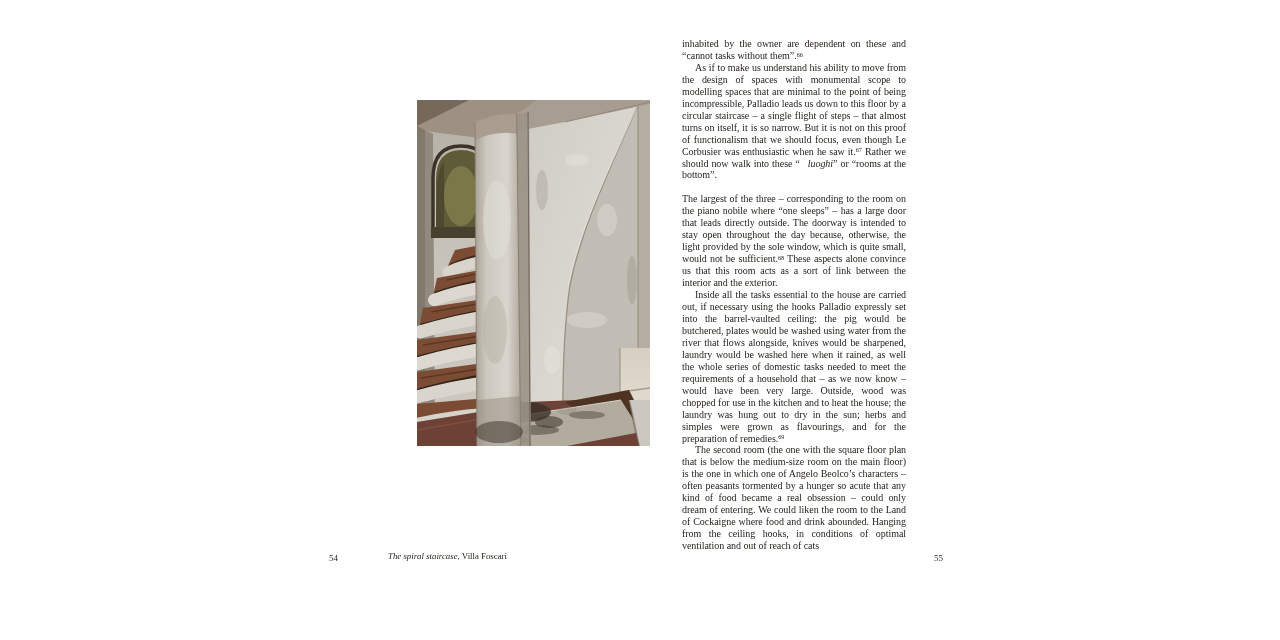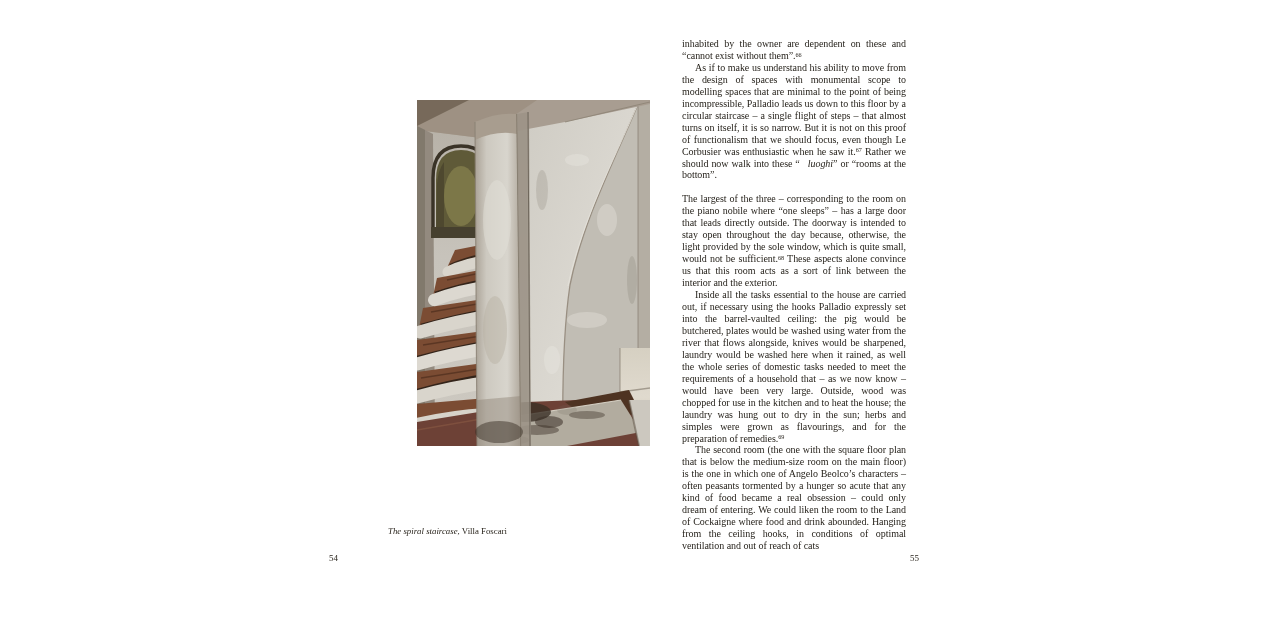--- a/index.html
+++ b/index.html
@@ -9,22 +9,22 @@
   }
   .spread{position:absolute;inset:0;}
 
   
   .photo{position:absolute;left:377px;top:84px;width:233px;height:346px;}
   .photo svg{display:block;width:233px;height:346px;}
 
   
   .folio{position:absolute;top:553px;font-size:9px;line-height:11px;color:#2a251d;}
   .folio-left{left:329px;}
-  .folio-right{left:910px;}
-  .caption{position:absolute;left:388px;top:526px;font-size:8.8px;line-height:11px;color:#2a251d;white-space:nowrap;}
+  .folio-right{left:934px;}
+  .caption{position:absolute;left:388px;top:551px;font-size:8.8px;line-height:11px;color:#2a251d;white-space:nowrap;}
   .caption .it{font-style:italic;}
 
   
   .text-column{
     position:absolute;left:682px;top:38px;width:224px;
     font-size:10px;line-height:11.95px;text-align:justify;
     letter-spacing:-0.05px;color:#211d16;
     -webkit-hyphens:auto;hyphens:auto;
   }
   .para{margin:0;}
@@ -171,21 +171,21 @@
       </g>
     </svg>
   </figure>
 
   <div class="folio folio-left">54</div>
   <div class="caption">
     <span class="it">The spiral staircase</span><span>, Villa Foscari</span>
   </div>
 
   <div class="text-column">
-      <p class="para"><span>inhabited by the owner are dependent on these and “cannot exist without them”.</span><sup>66</sup></p>
+      <p class="para"><span>inhabited by the owner are dependent on these and “cannot tasks without them”.</span><sup>66</sup></p>
       <p class="para indent"><span>As if to make us understand his ability to move from the design of spaces with monumental scope to modelling spaces that are minimal to the point of being incompressible, Palladio leads us down to this floor by a circular staircase – a single flight of steps – that almost turns on itself, it is so narrow. But it is not on this proof of functionalism that we should focus, even though Le Corbusier was enthusiastic when he saw it.</span><sup>67</sup><span> Rather we should now walk into these “</span><span class="it">luoghi</span><span>” or “rooms at the bottom”.</span></p>
       <p class="para gap"><span>The largest of the three – corresponding to the room on the piano nobile where “one sleeps” – has a large door that leads directly outside. The doorway is intended to stay open throughout the day because, otherwise, the light provided by the sole window, which is quite small, would not be sufficient.</span><sup>68</sup><span> These aspects alone convince us that this room acts as a sort of link between the interior and the exterior.</span></p>
       <p class="para indent"><span>Inside all the tasks essential to the house are carried out, if necessary using the hooks Palladio expressly set into the barrel-vaulted ceiling: the pig would be butchered, plates would be washed using water from the river that flows alongside, knives would be sharpened, laundry would be washed here when it rained, as well the whole series of domestic tasks needed to meet the requirements of a household that – as we now know – would have been very large. Outside, wood was chopped for use in the kitchen and to heat the house; the laundry was hung out to dry in the sun; herbs and simples were grown as flavourings, and for the preparation of remedies.</span><sup>69</sup></p>
       <p class="para indent"><span>The second room (the one with the square floor plan that is below the medium-size room on the main floor) is the one in which one of Angelo Beolco’s characters – often peasants tormented by a hunger so acute that any kind of food became a real obsession – could only dream of entering. We could liken the room to the Land of Cockaigne where food and drink abounded. Hanging from the ceiling hooks, in conditions of optimal ventilation and out of reach of cats</span></p>
     </div>
 
   <div class="folio folio-right">55</div>
 
 </div>
 

